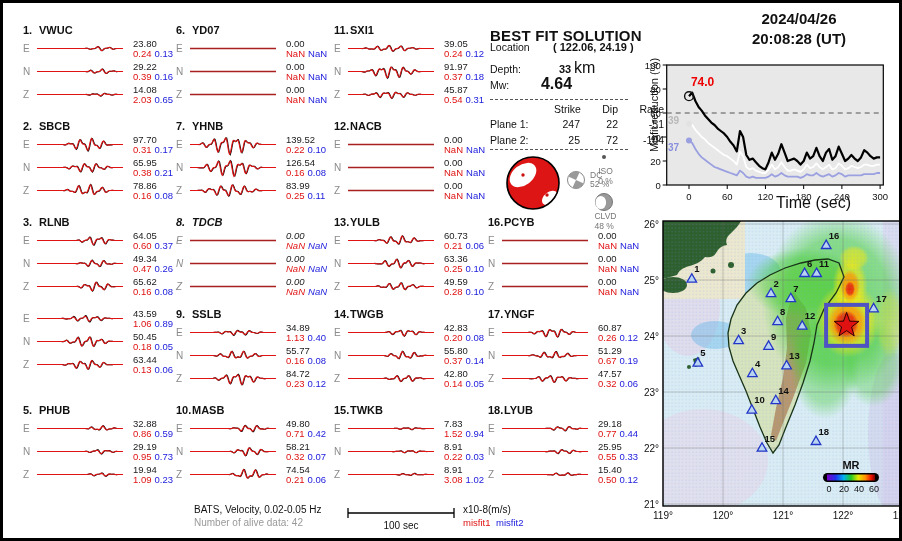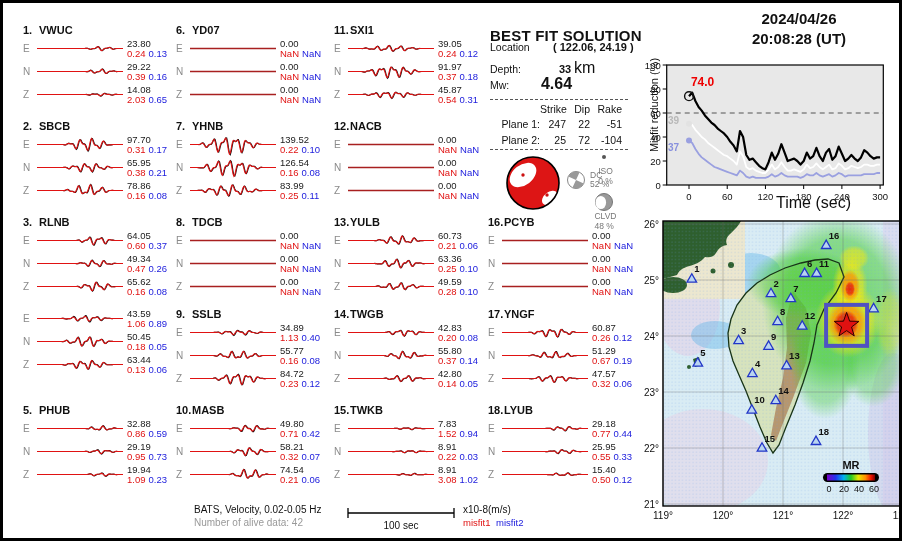--- a/index.html
+++ b/index.html
@@ -7,33 +7,33 @@
         box-sizing:border-box;overflow:hidden;font-family:"Liberation Sans",sans-serif;color:#111;}
   .abs{position:absolute;}
   svg text{font-family:"Liberation Sans",sans-serif;}
   
   .station{position:absolute;width:152px;}
   .st-head{font-size:11px;font-weight:bold;height:14px;line-height:14px;white-space:nowrap;}
   .st-head .st-num{display:inline-block;min-width:16px;}
   .comp-row{display:flex;align-items:center;height:23px;}
   .comp-letter{width:13px;font-size:10px;color:#8a8a8a;flex:0 0 13px;}
   .wf{flex:0 0 88px;}
-  .nums{margin-left:3px;width:48px;font-size:9.5px;line-height:10px;white-space:nowrap;}
+  .nums{margin-left:9px;width:48px;font-size:9.5px;line-height:10px;white-space:nowrap;}
   .amp{color:#1a1a1a;}
   .m1{color:#e01212;}
   .m2{color:#2020dd;margin-left:3px;}
   
   .bf-title{left:487px;top:24px;font-size:15px;font-weight:bold;letter-spacing:0.2px;}
   .bf-row{left:487px;font-size:10.5px;white-space:nowrap;}
   .bf-label{display:inline-block;width:48px;}
   .bf-strong{font-weight:bold;font-size:11px;}
   .bf-mw{font-weight:bold;font-size:16px;}
   .dash-hr{left:487px;width:138px;border-top:1px dashed #555;height:0;}
-  .plane-row{left:487px;font-size:10.5px;display:flex;white-space:nowrap;}
-  .plane-row .c0{width:50px;text-align:right;}
+  .plane-row{left:487px;font-size:10.5px;display:flex;white-space:nowrap;gap:14px;}
+  .plane-row .c0{width:50px;}
   .plane-row .c1{width:26px;text-align:right;}
   .plane-row .c2{width:24px;text-align:right;}
   .plane-row .c3{width:32px;text-align:right;}
   .decomp-item{position:absolute;left:563px;width:75px;display:flex;align-items:center;}
   .decomp-txt{margin-left:4px;font-size:8.5px;line-height:9.5px;color:#777;}
   
   .main-title{left:695px;top:6px;width:202px;text-align:center;font-size:15px;font-weight:bold;line-height:20px;}
   .ylab{left:576px;top:96px;width:150px;text-align:center;font-size:11px;transform:rotate(-90deg);}
   .xlab{left:718px;top:191px;width:130px;text-align:right;font-size:16px;}
   
@@ -288,21 +288,21 @@
           <svg class="wf" width="88" height="23">
             <path d="M1.0 11.5L1.9 11.5L2.8 11.5L3.7 11.5L4.6 11.5L5.5 11.5L6.4 11.5L7.3 11.5L8.2 11.5L9.1 11.4L10.0 11.4L10.9 11.3L11.8 11.2L12.6 11.1L13.5 11.3L14.4 11.9L15.3 12.8L16.2 13.4L17.1 13.2L18.0 12.0L18.9 10.6L19.8 9.7L20.7 9.6L21.6 10.1L22.5 10.5L23.4 10.5L24.3 10.4L25.2 10.9L26.1 12.5L27.0 14.8L27.9 16.2L28.8 15.7L29.7 13.1L30.6 9.8L31.5 7.4L32.4 7.1L33.3 8.4L34.1 10.1L35.0 10.9L35.9 11.0L36.8 11.3L37.7 12.7L38.6 15.1L39.5 17.0L40.4 16.7L41.3 13.9L42.2 9.8L43.1 6.6L44.0 5.8L44.9 7.4L45.8 9.9L46.7 11.7L47.6 12.2L48.5 12.2L49.4 12.7L50.3 14.0L51.2 15.4L52.1 15.4L53.0 13.6L53.9 10.6L54.8 7.9L55.6 7.1L56.5 8.1L57.4 10.2L58.3 11.9L59.2 12.6L60.1 12.5L61.0 12.4L61.9 12.5L62.8 12.9L63.7 13.0L64.6 12.4L65.5 11.3L66.4 10.4L67.3 10.1L68.2 10.5L69.1 11.1L70.0 11.6L70.9 11.7L71.8 11.7L72.7 11.6L73.6 11.5L74.5 11.5L75.4 11.5L76.3 11.5L77.1 11.5L78.0 11.5L78.9 11.5L79.8 11.5L80.7 11.5L81.6 11.5L82.5 11.5L83.4 11.5L84.3 11.5L85.2 11.5L86.1 11.5L87.0 11.5" stroke="#111" stroke-width="1.1" fill="none"></path>
             <path d="M1.0 11.5L1.9 11.5L2.8 11.5L3.7 11.5L4.6 11.5L5.5 11.5L6.4 11.5L7.3 11.5L8.2 11.5L9.1 11.4L10.0 11.4L10.9 11.3L11.8 11.2L12.6 11.2L13.5 11.6L14.4 12.3L15.3 13.0L16.2 13.1L17.1 12.5L18.0 11.2L18.9 10.1L19.8 9.6L20.7 10.0L21.6 10.5L22.5 10.8L23.4 10.6L24.3 10.7L25.2 11.7L26.1 13.6L27.0 15.4L27.9 15.8L28.8 14.2L29.7 11.2L30.6 8.4L31.5 7.1L32.4 7.8L33.3 9.5L34.1 10.9L35.0 11.3L35.9 11.3L36.8 12.0L37.7 13.8L38.6 15.9L39.5 16.7L40.4 15.1L41.3 11.6L42.2 7.9L43.1 6.0L44.0 6.6L44.9 8.9L45.8 11.2L46.7 12.3L47.6 12.4L48.5 12.5L49.4 13.3L50.3 14.6L51.2 15.3L52.1 14.4L53.0 11.9L53.9 9.0L54.8 7.3L55.6 7.5L56.5 9.3L57.4 11.3L58.3 12.5L59.2 12.7L60.1 12.5L61.0 12.4L61.9 12.7L62.8 12.9L63.7 12.6L64.6 11.8L65.5 10.7L66.4 10.1L67.3 10.2L68.2 10.8L69.1 11.4L70.0 11.8L70.9 11.8L71.8 11.6L72.7 11.6L73.6 11.5L74.5 11.5L75.4 11.5L76.3 11.5L77.1 11.5L78.0 11.5L78.9 11.5L79.8 11.5L80.7 11.5L81.6 11.5L82.5 11.5L83.4 11.5L84.3 11.5L85.2 11.5L86.1 11.5L87.0 11.5" stroke="#e01212" stroke-width="1.1" fill="none"></path>
           </svg>
           <div class="nums">
             <div class="amp">83.99</div>
             <div><span class="m1">0.25</span><span class="m2">0.11</span></div>
           </div>
         </div>
       </div>
-      <div class="station" style="left: 173px; top: 212px;">
+      <div class="station" style="left: 173px; top: 212px; font-style: italic;">
         <div class="st-head"><span class="st-num">8.</span><span>TDCB</span></div>
         <div class="comp-row">
           <span class="comp-letter">E</span>
           <svg class="wf" width="88" height="23">
             <path d="M1 11.5 L87 11.5" stroke="#a82020" stroke-width="1.5" fill="none"></path>
           </svg>
           <div class="nums">
             <div class="amp">0.00</div>
             <div><span class="m1">NaN</span><span class="m2">NaN</span></div>
           </div>

